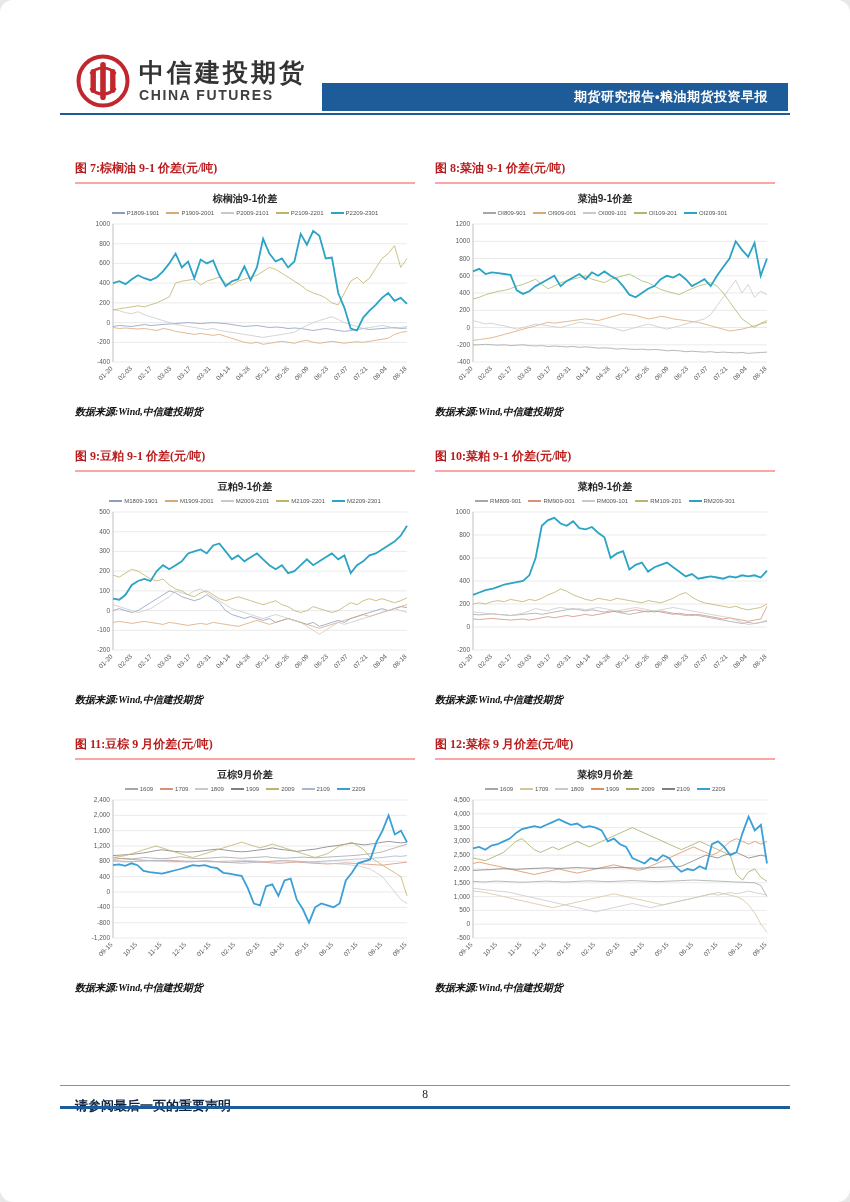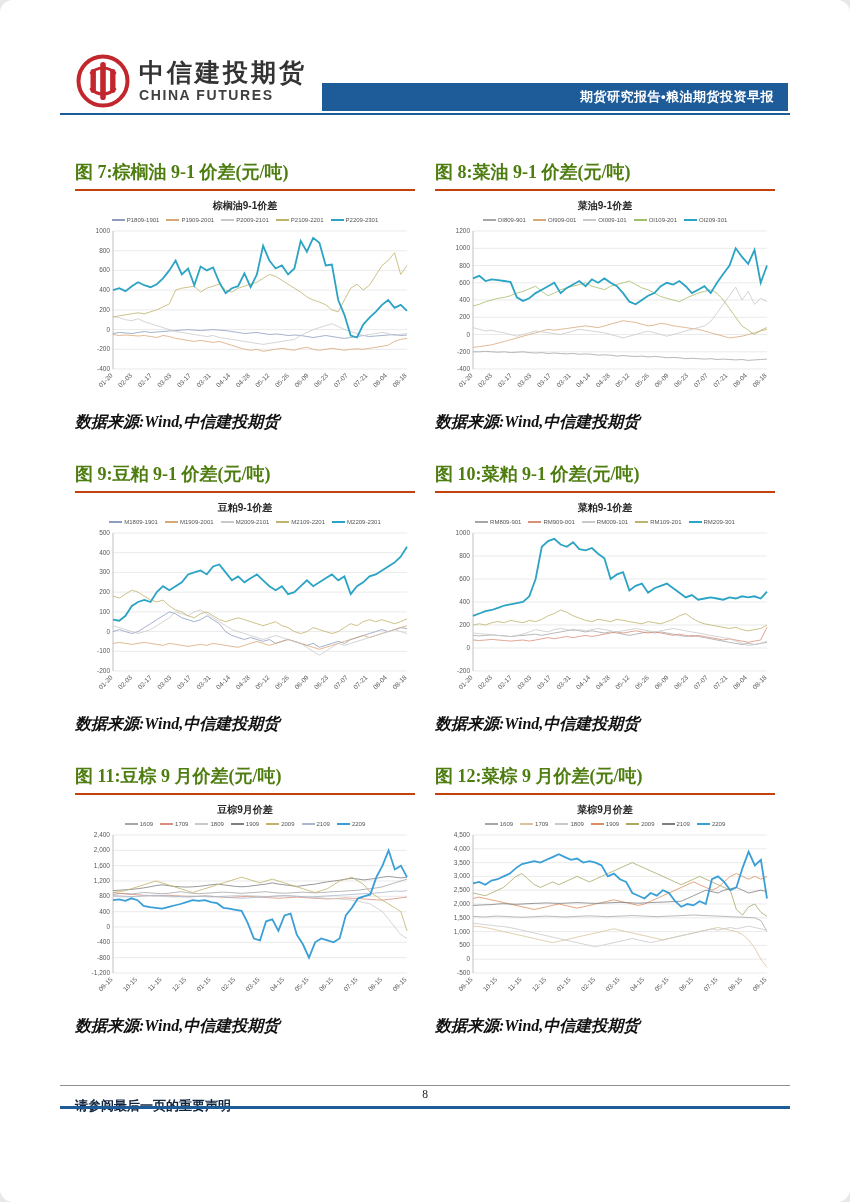--- a/index.html
+++ b/index.html
@@ -4,37 +4,37 @@
 <style>
   html,body{margin:0;padding:0;background:#e8e8e8;}
   .page{position:relative;width:850px;height:1202px;margin:0 auto;background:#ffffff;overflow:hidden;
         font-family:"Liberation Serif",serif;color:#1a1a1a;border-radius:13px;}
   
   .logo{position:absolute;top:54px;left:76px;display:flex;align-items:center;gap:9px;}
   .logo-emblem{width:54px;height:54px;flex:0 0 auto;}
   .logo-cn{font-family:"Liberation Sans",sans-serif;font-size:25px;font-weight:bold;color:#333;letter-spacing:3px;line-height:1.1;}
   .logo-en{font-family:"Liberation Sans",sans-serif;font-size:14px;font-weight:bold;color:#404040;letter-spacing:1.6px;}
   .banner{position:absolute;left:322px;top:83px;width:466px;height:28px;background:#1d5b99;color:#fff;
-          box-sizing:border-box;text-align:right;padding-right:14px;line-height:28px;
+          box-sizing:border-box;text-align:right;padding-right:20px;line-height:28px;
           font-family:"Liberation Sans",sans-serif;font-size:13px;font-weight:bold;letter-spacing:.5px;}
   .header-rule{position:absolute;top:113px;left:60px;width:730px;height:2px;background:#1d5b99;}
   
   .main{position:absolute;top:160px;left:60px;width:730px;}
   .figrow{display:flex;justify-content:space-between;padding:0 15px;margin-bottom:29px;}
   .fig{width:340px;}
-  .fig-head{font-size:18px;font-weight:bold;color:#4d7c0f;padding-bottom:5px;border-bottom:2px solid #c2410c;}
+  .fig-head{font-size:12px;font-weight:bold;color:#b91c1c;padding-bottom:5px;border-bottom:2px solid #fca5a5;}
   .chart{margin-top:8px;}
   .chart-title{text-align:center;font-family:"Liberation Sans",sans-serif;font-size:10px;font-weight:bold;color:#262626;}
   .legend{display:flex;justify-content:center;align-items:center;gap:7px;margin-top:4px;flex-wrap:nowrap;}
   .lg-item{display:inline-flex;align-items:center;gap:2px;font-family:"Liberation Sans",sans-serif;
            font-size:6px;color:#555;white-space:nowrap;}
   .lg-item i{display:inline-block;width:13px;height:1.4px;background:#999;}
   .chart svg{display:block;margin:2px auto 0 auto;}
   .tick{font-family:"Liberation Sans",sans-serif;font-size:6.5px;fill:#595959;}
-  .source{margin-top:9px;font-size:16px;font-weight:bold;font-style:italic;color:#111;}
+  .source{margin-top:9px;font-size:10px;font-weight:bold;font-style:italic;color:#111;}
   
   .footer-topline{position:absolute;top:1085px;left:60px;width:730px;height:1px;background:#8f8f8f;}
   .footer-band{position:absolute;top:1087px;left:60px;width:730px;height:19px;}
   .footer-disclaimer{position:absolute;left:15px;top:10px;font-size:13px;font-weight:bold;color:#10243e;}
   .footer-page{position:absolute;left:0;right:0;top:1px;text-align:center;font-size:11.5px;color:#222;}
   .footer-bottomline{position:absolute;top:1106px;left:60px;width:730px;height:3px;background:#1d5b99;}
 </style>
 </head>
 <body>
 

